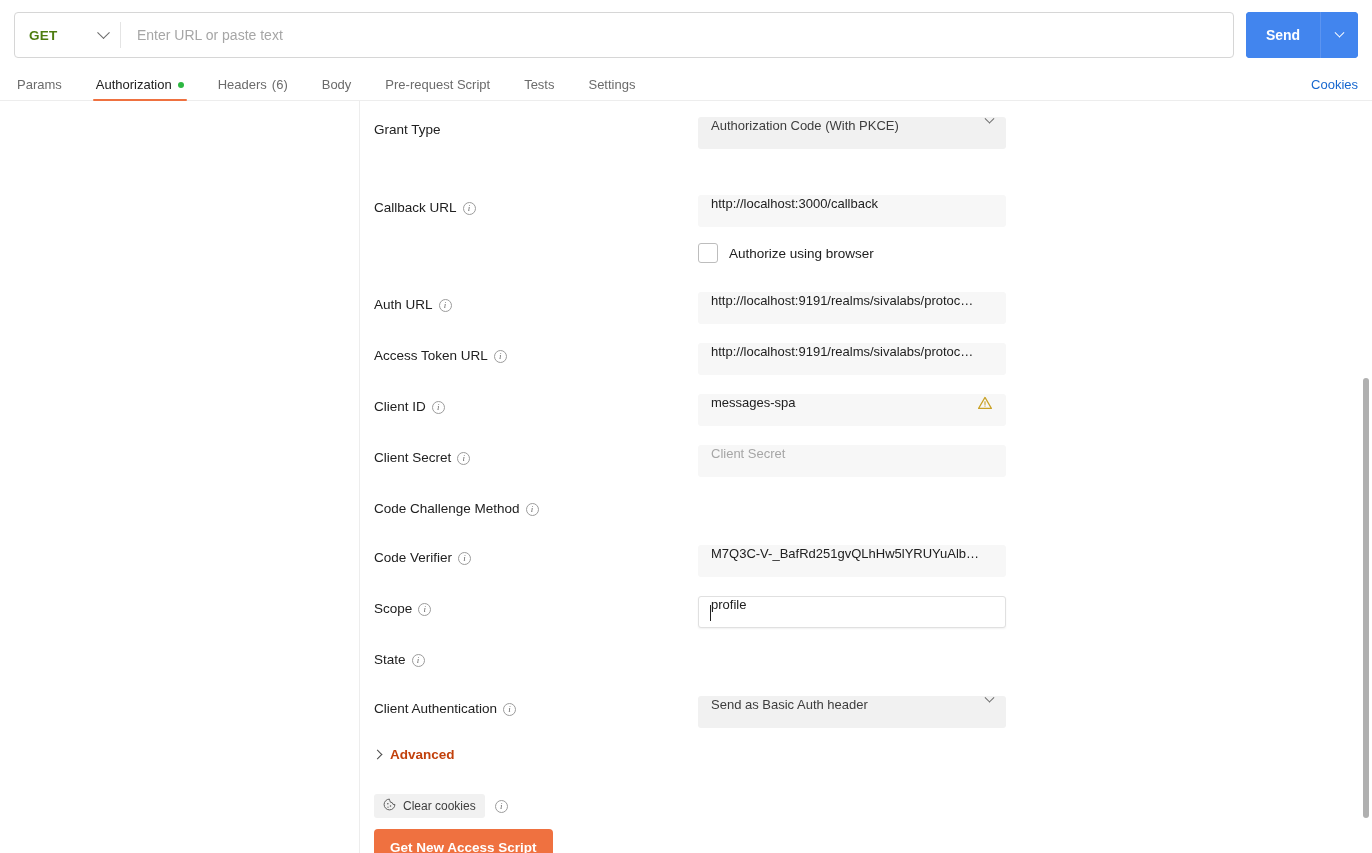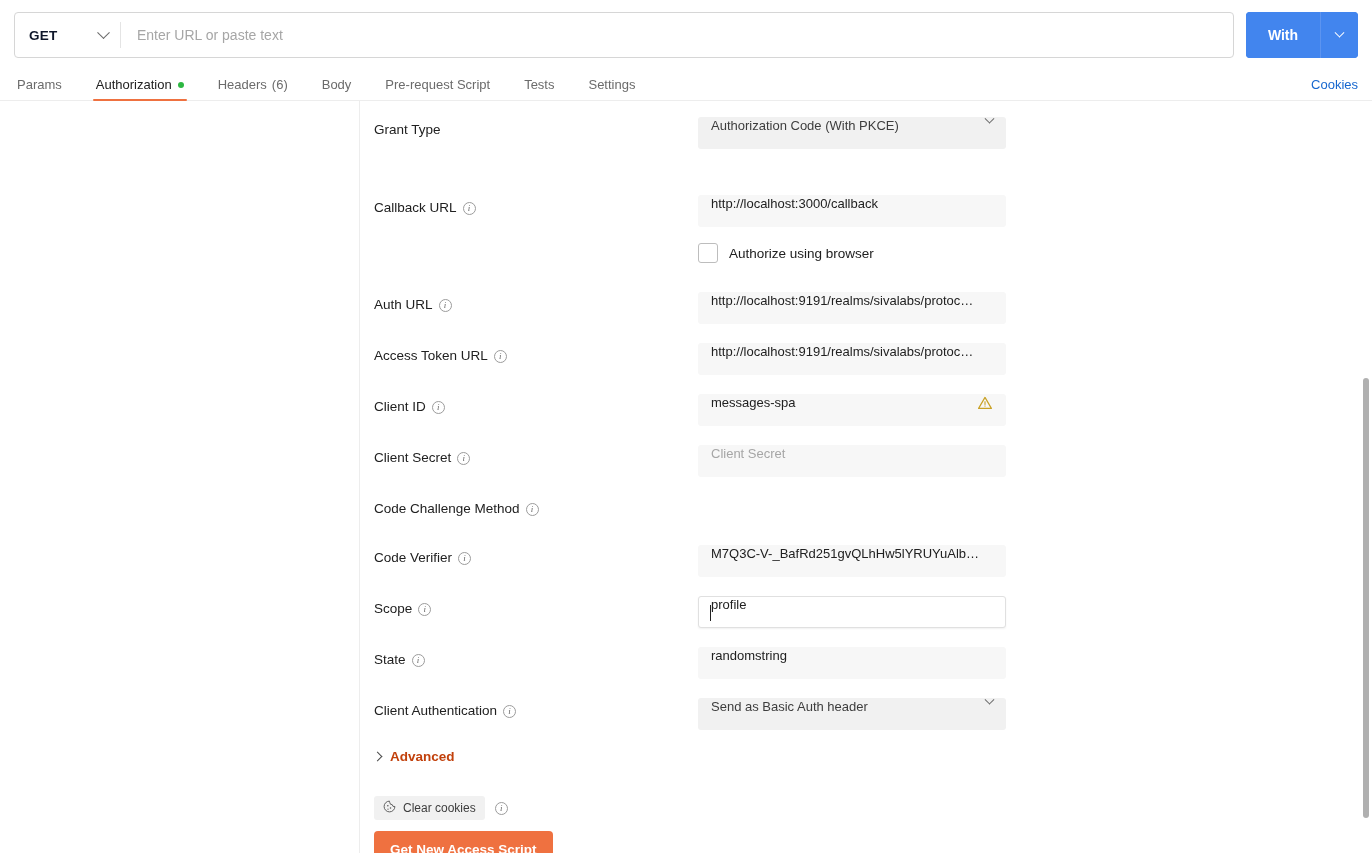--- a/index.html
+++ b/index.html
@@ -41,21 +41,21 @@
     justify-content: space-between;
     width: 105px;
     height: 100%;
     padding: 0 12px 0 14px;
     cursor: pointer;
     background: transparent;
   }
   .method-label {
     font-size: 13.5px;
     font-weight: 700;
-    color: #0f172a;
+    color: #4d7c0f;
     letter-spacing: .2px;
   }
   .chev {
     display: inline-block;
     width: 9px; height: 9px;
     border-right: 1.6px solid #6b6b6b;
     border-bottom: 1.6px solid #6b6b6b;
     transform: rotate(45deg) translate(-2px,-2px);
   }
   .chev.sm { width: 7px; height: 7px; border-width: 1.4px; }
@@ -338,21 +338,21 @@
     <div class="url-group">
       <div class="method-select">
         <span class="method-label">GET</span>
         <span class="chev"></span>
       </div>
       <div class="method-divider"></div>
       <input class="url-input" type="text" value="" placeholder="Enter URL or paste text" style="">
     </div>
 
     <div class="send-group">
-      <button class="send-btn">With</button>
+      <button class="send-btn">Send</button>
       <div class="send-caret">
         <span class="chev sm"></span>
       </div>
     </div>
   </div>
 
   <div class="tabs-row">
     <div class="tabs">
 
       <div class="tab">
@@ -514,25 +514,20 @@
               <span class="caret"></span>
               <span class="val">profile</span>
             </div>
           </div>
         </div>
 
         <div class="form-row">
           <div class="row-label">
             <span>State</span>
             <span class="info-i">i</span>
-          </div>
-          <div class="ctrl">
-            <div class="field">
-              <span class="val">randomstring</span>
-            </div>
           </div>
         </div>
 
         <div class="form-row">
           <div class="row-label">
             <span>Client Authentication</span>
             <span class="info-i">i</span>
           </div>
           <div class="ctrl">
             <div class="field select">

